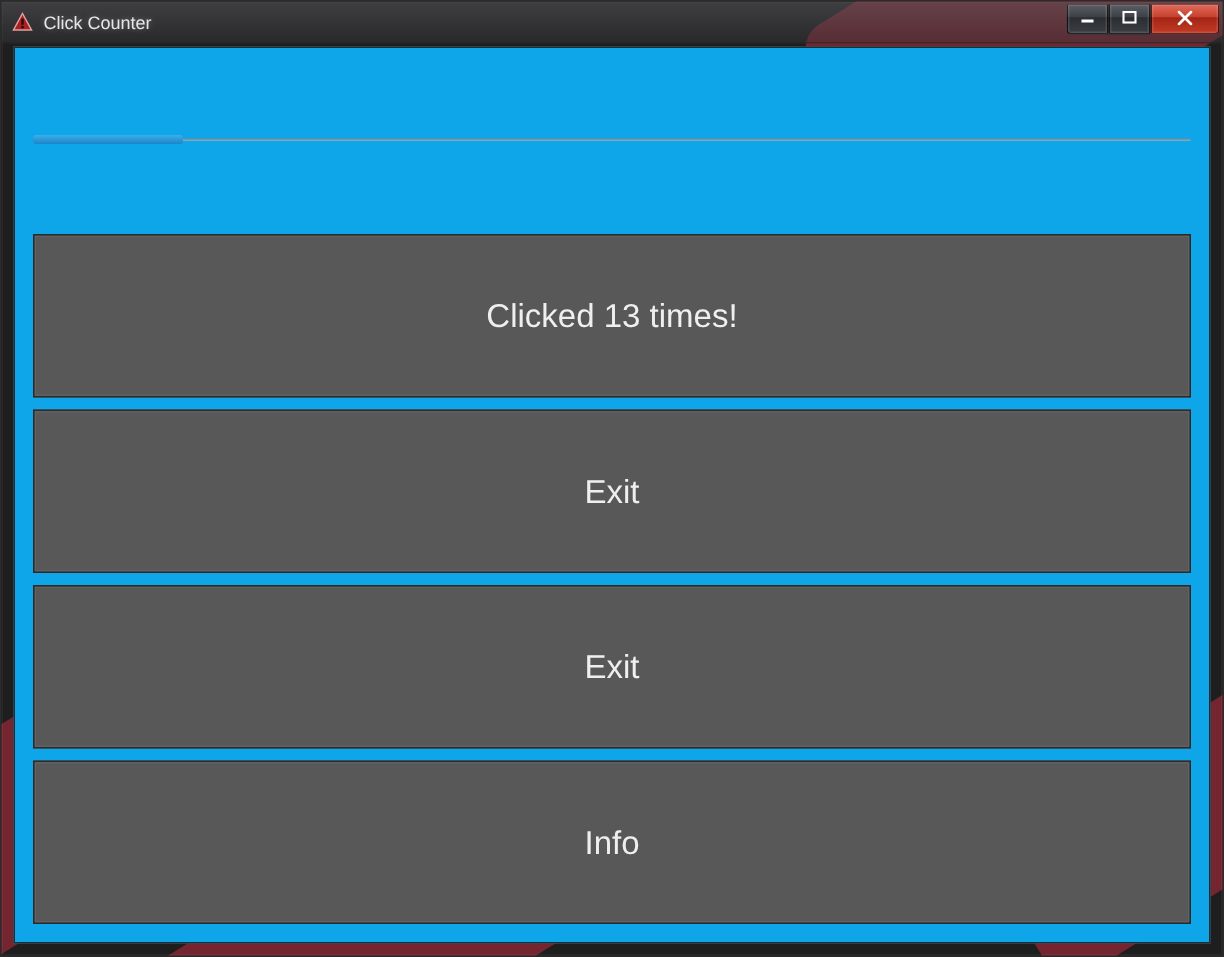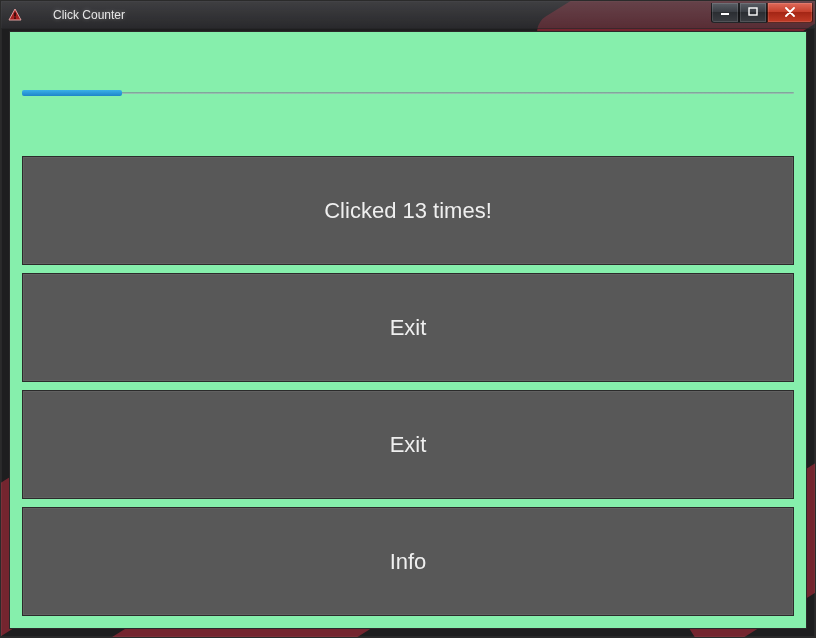--- a/index.html
+++ b/index.html
@@ -39,21 +39,20 @@
   .titlebar .appicon {
     width: 16px; height: 16px;
     margin-right: 6px;
     display: flex; align-items: center; justify-content: center;
   }
   .titlebar .title {
     color: #e6e6e6;
     font-size: 12px;
     text-shadow: 0 0 4px rgba(255,255,255,0.3);
     flex: 0 0 auto;
-    margin-left: 24px;
   }
   .titlebar .spacer { flex: 1; }
   .winbtns { display: flex; height: 20px; margin-top: -4px; }
   .winbtn {
     width: 28px; height: 20px;
     margin-left: 0;
     border: 1px solid rgba(0,0,0,0.6);
     border-top: none;
     background: linear-gradient(to bottom, #5a5f66 0%, #3b3f45 45%, #2a2d31 46%, #3a3d42 100%);
     display: flex; align-items: center; justify-content: center;
@@ -64,21 +63,21 @@
     width: 46px;
     background: linear-gradient(to bottom, #e06a5a 0%, #c6402d 45%, #a22414 46%, #c23b26 100%);
     border-bottom-right-radius: 3px;
   }
   .winbtn svg { display: block; }
 
   
   .client {
     position: absolute;
     left: 8px; right: 8px; top: 30px; bottom: 8px;
-    background: #86efac;
+    background: #0ea5e9;
     border: 1px solid #2a2a2a;
   }
 
   
   .progress-wrap {
     position: absolute;
     left: 12px; right: 12px; top: 58px;
     height: 6px;
   }
   .progress-track {

